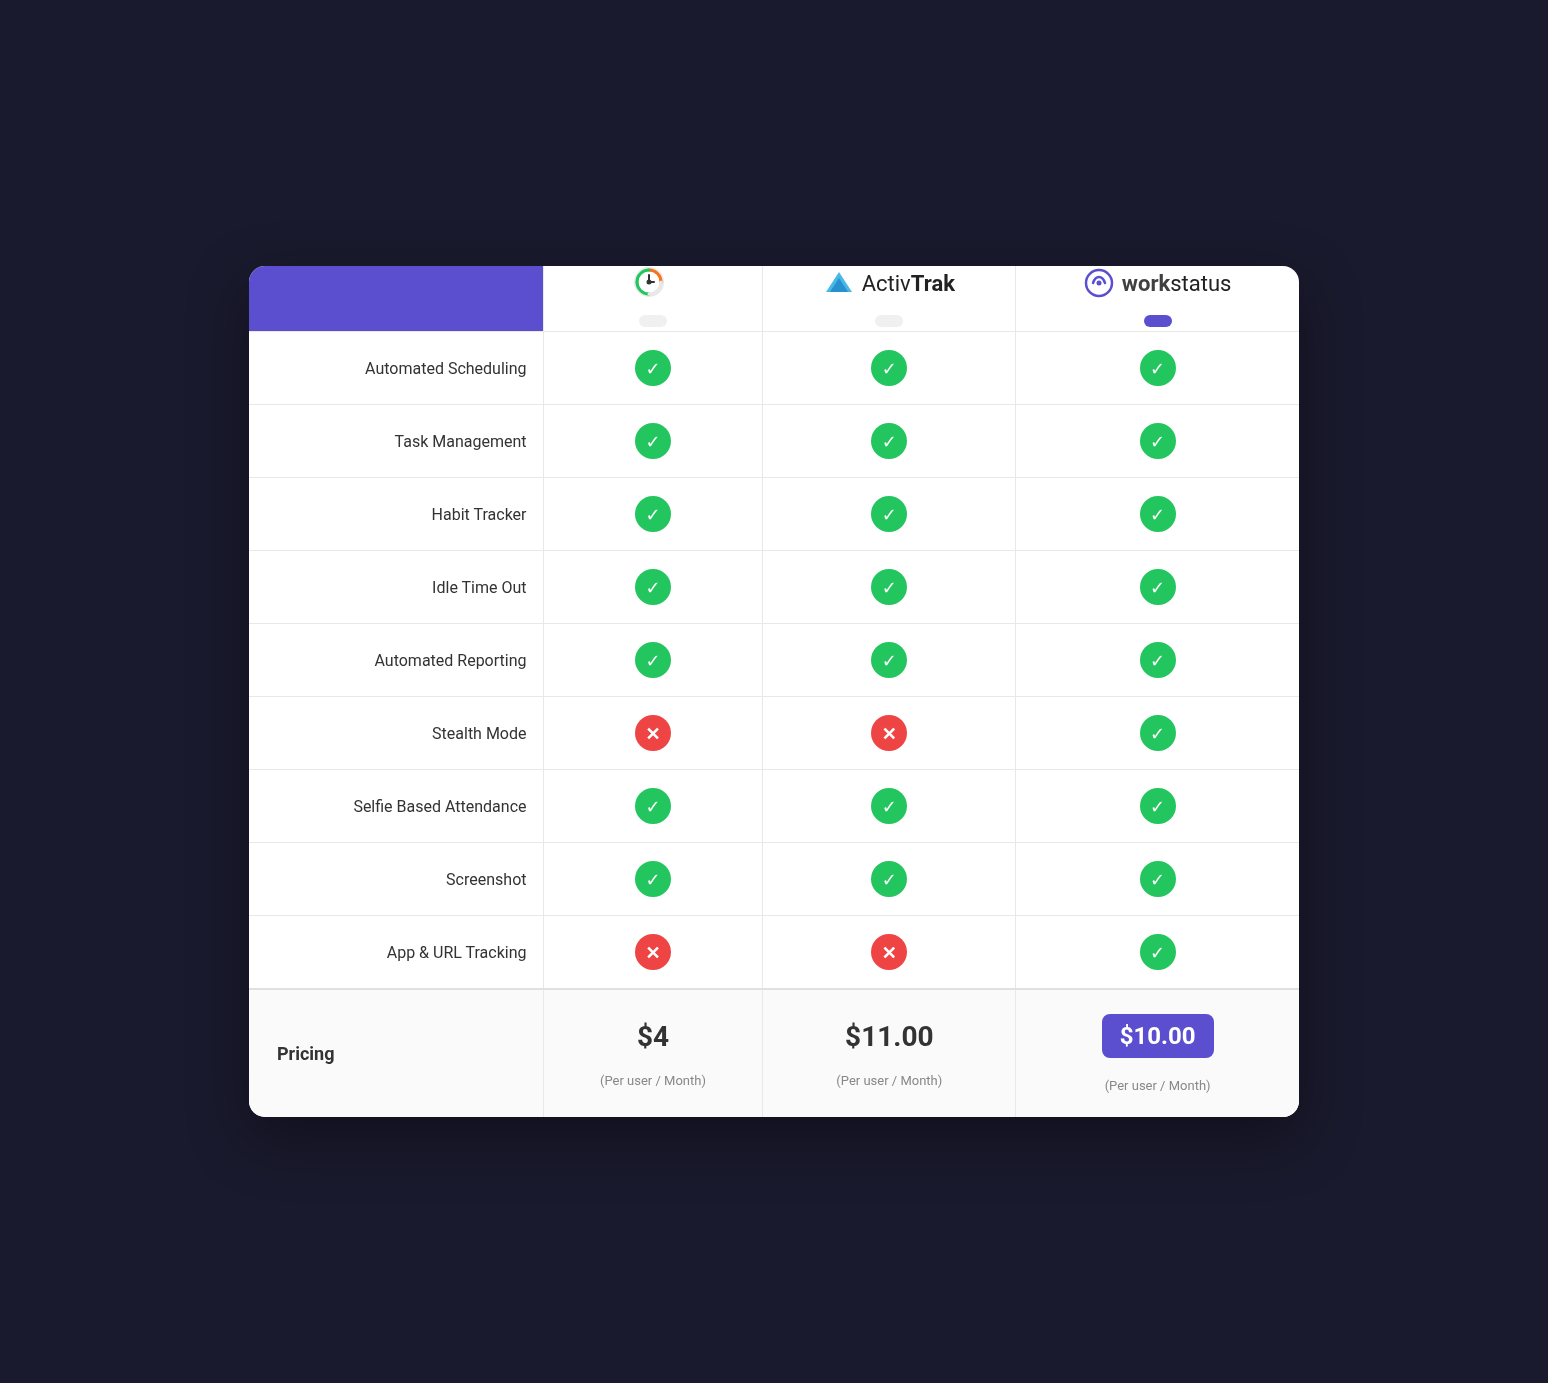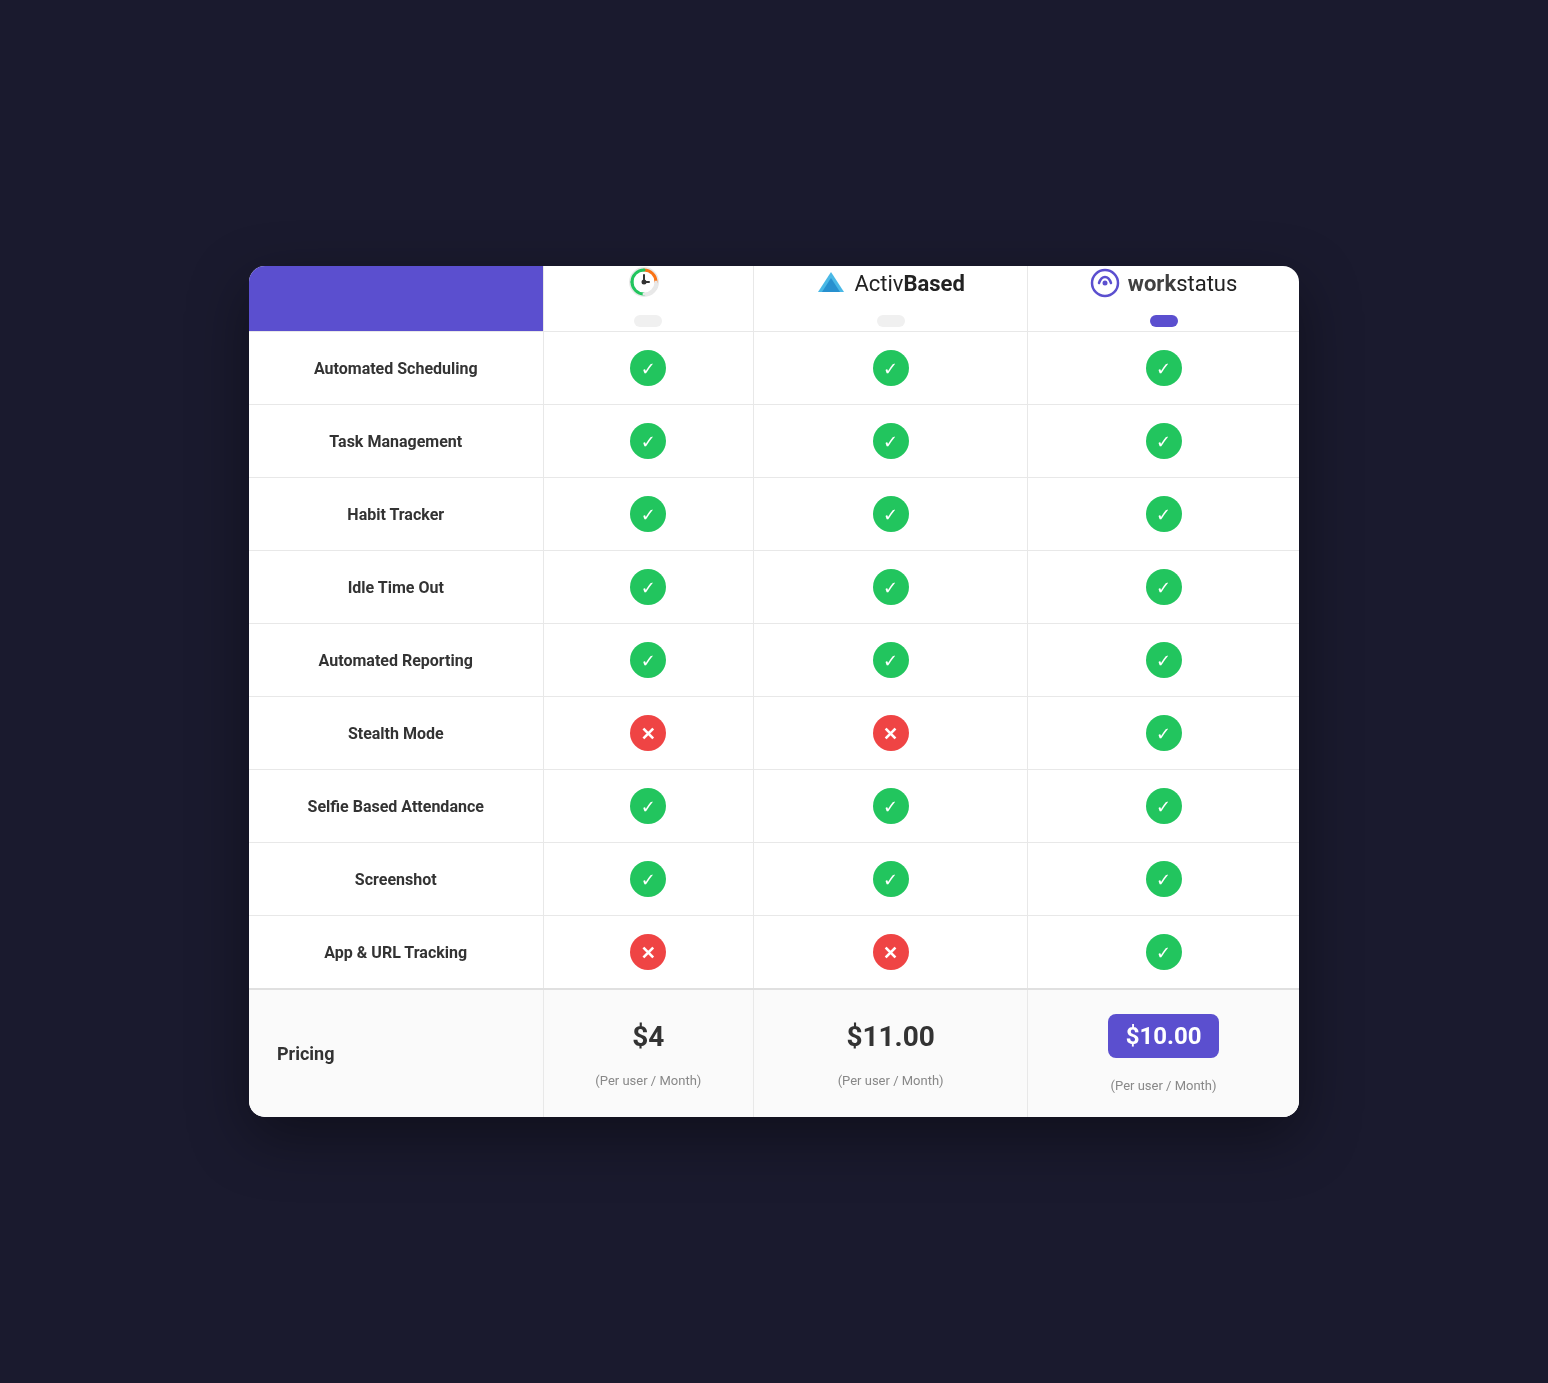--- a/index.html
+++ b/index.html
@@ -83,25 +83,25 @@
 
     
     .data-row td {
       padding: 18px 16px;
       border-top: 1px solid #e8e8e8;
       text-align: center;
       vertical-align: middle;
     }
 
     .data-row td.feature-name {
-      text-align: center;
+      text-align: right;
       padding-left: 16px;
       font-size: 16px;
       color: #333;
-      font-weight: 700;
+      font-weight: 400;
       border-left: none;
     }
 
     .data-row td:not(.feature-name) {
       border-left: 1px solid #e8e8e8;
     }
 
     
     .pricing-row td {
       padding: 24px 4px;
@@ -208,21 +208,21 @@
         </th>
 
         <th class="brand-header">
           <div class="brand-name">
 
             <svg class="logo-svg" width="30" height="30" viewBox="0 0 30 30">
               <polygon points="15,4 28,24 2,24" fill="#29abe2" opacity="0.85"></polygon>
               <polygon points="15,10 24,24 6,24" fill="#1a7fc4" opacity="0.7"></polygon>
             </svg>
             <span class="brand-text">
-              <span style="font-weight:400">Activ</span><span style="font-weight:700">Based</span>
+              <span style="font-weight:400">Activ</span><span style="font-weight:700">Trak</span>
             </span>
           </div>
           <span class="price-badge"></span>
         </th>
 
         <th class="brand-header">
           <div class="brand-name">
 
             <svg class="logo-svg" width="30" height="30" viewBox="0 0 30 30">
               <circle cx="15" cy="15" r="13" fill="none" stroke="#5b4fcf" stroke-width="2.5"></circle>

